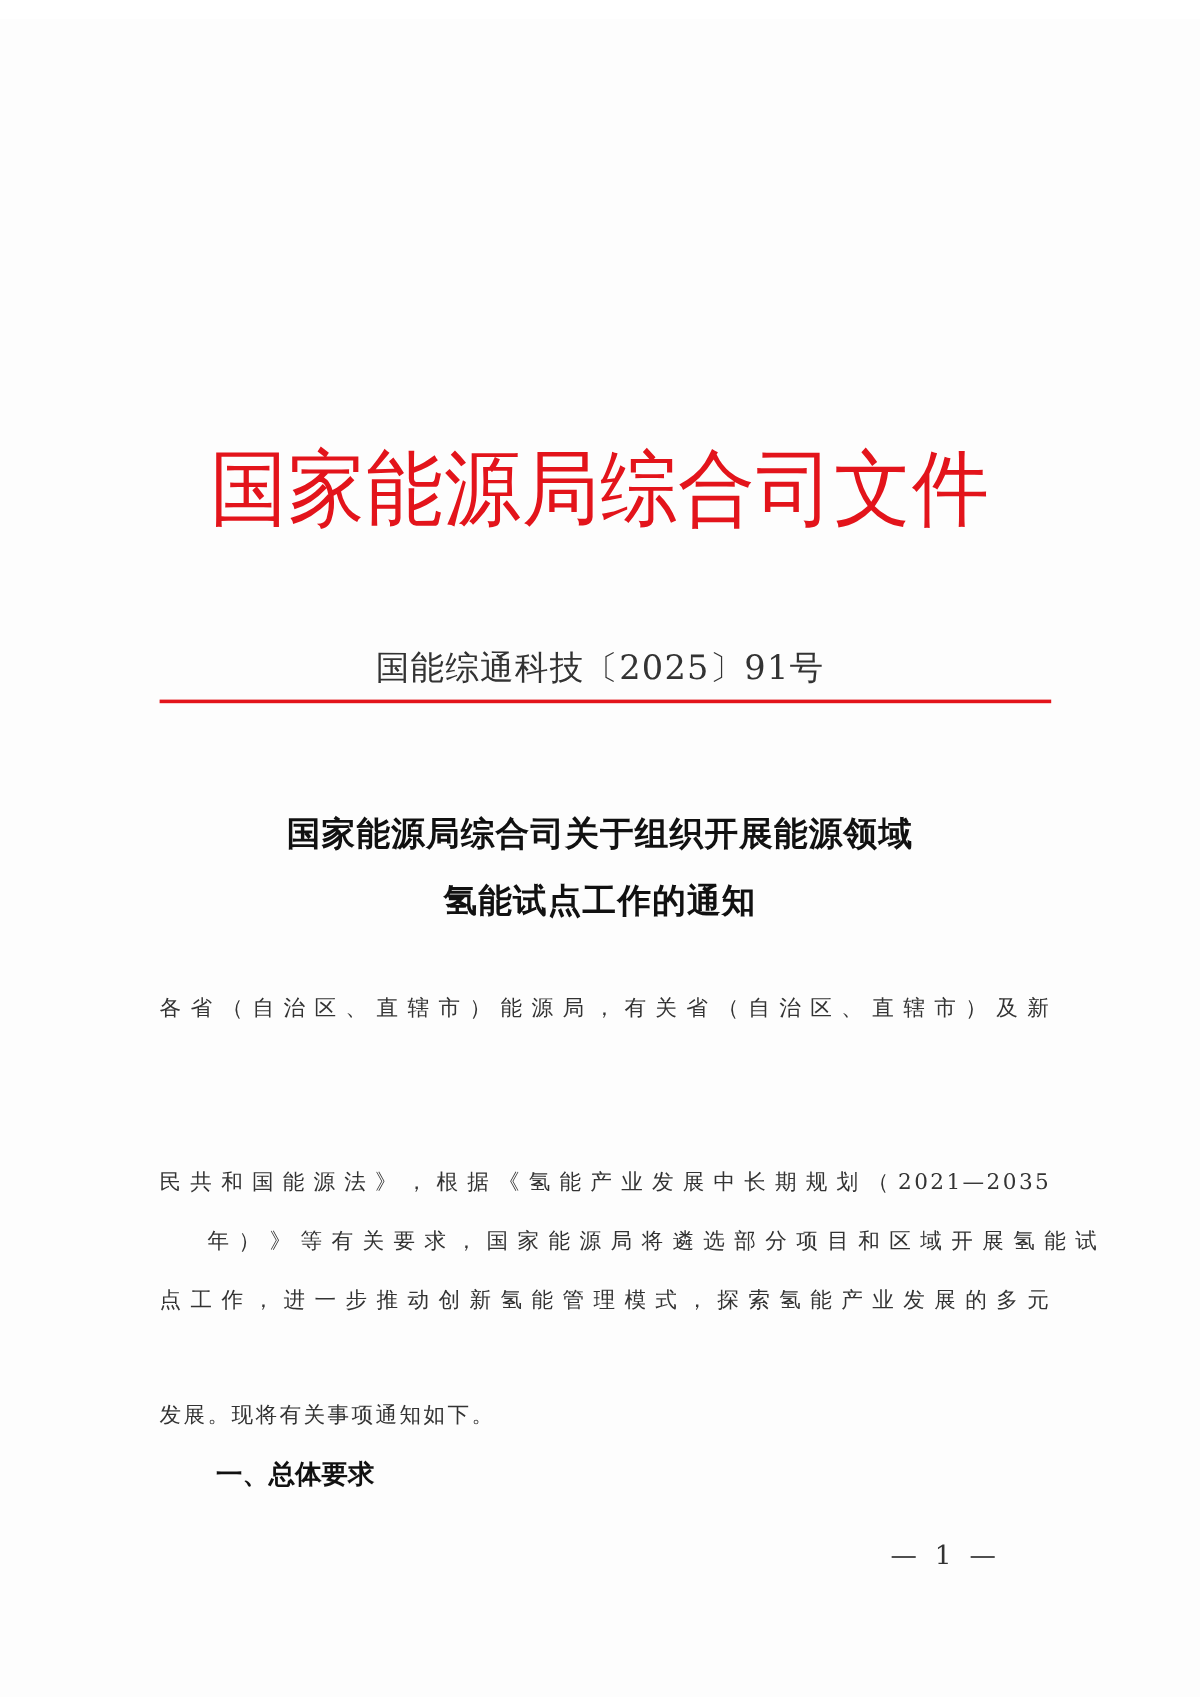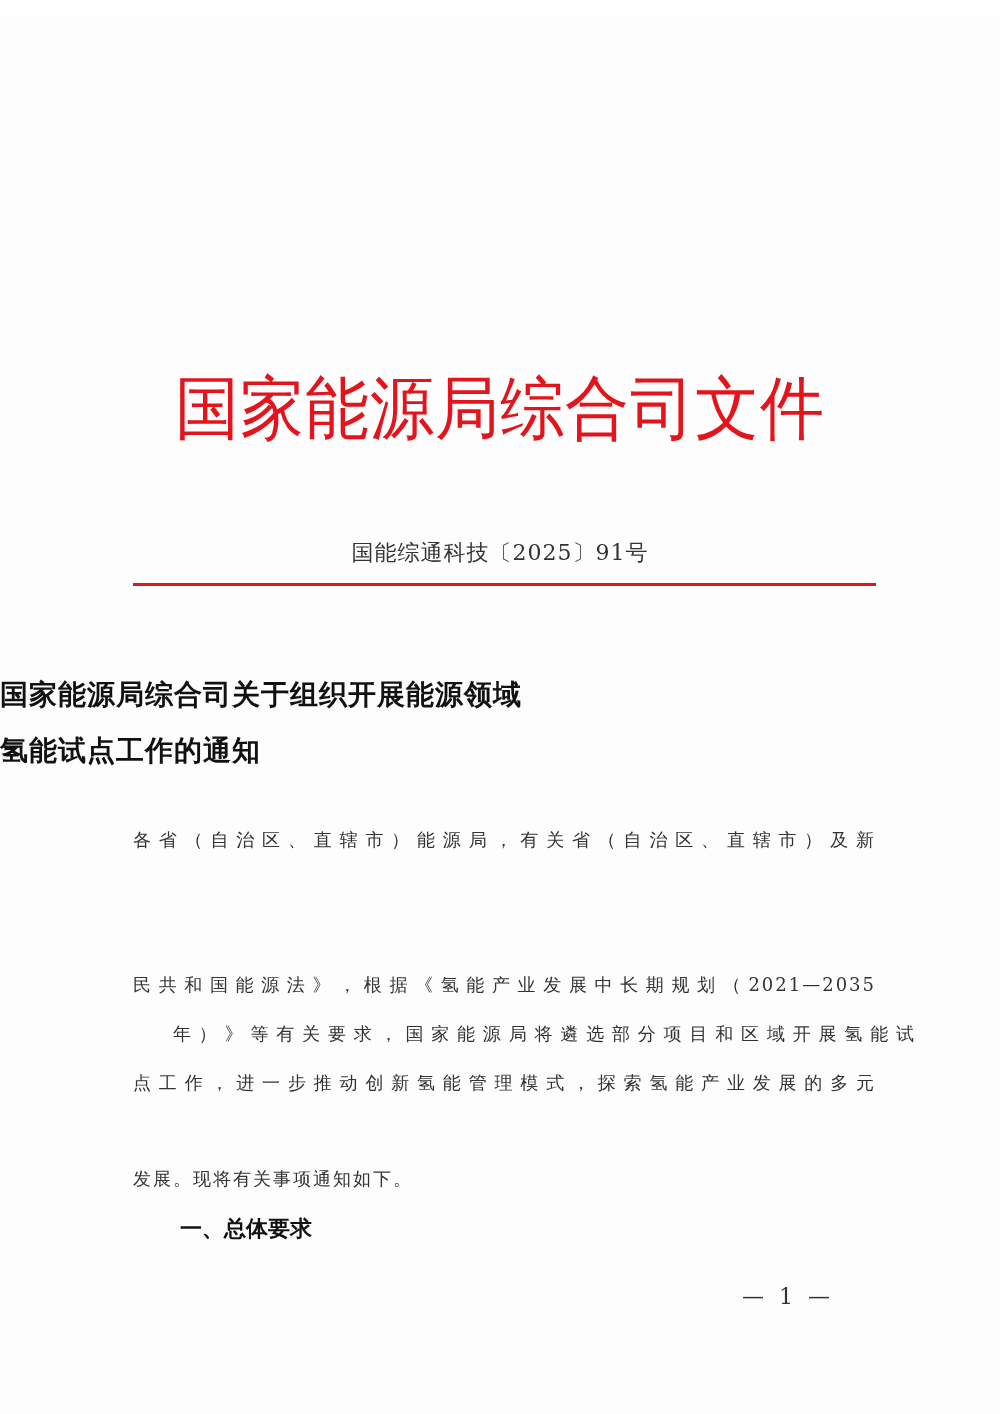--- a/index.html
+++ b/index.html
@@ -32,36 +32,36 @@
       color: #e3141b;
       font-weight: normal;
       line-height: 80px;
       transform: scaleY(1.08);
     }
     .doc-number {
       position: absolute;
       left: 0; right: 0;
       top: 522px;
       text-align: center;
-      font-size: 22px;
+      font-size: 28px;
       color: #333;
       letter-spacing: 1px;
     }
     .red-rule {
       position: absolute;
       left: 133px;
       width: 743px;
       top: 567px;
       height: 3px;
       background: #e3141b;
     }
     .notice-title {
       position: absolute;
       left: 0; right: 0;
-      text-align: left;
+      text-align: center;
       font-family: "DejaVu Serif", "Liberation Serif", serif;
       font-weight: bold;
       font-size: 28px;
       color: #111;
       letter-spacing: 1px;
     }
     .notice-title.l1 { top: 660px; }
     .notice-title.l2 { top: 716px; }
     .body-line {
       position: absolute;

